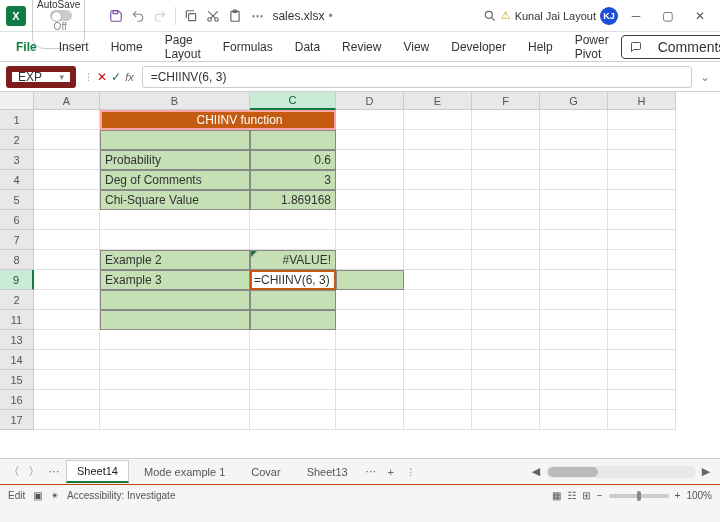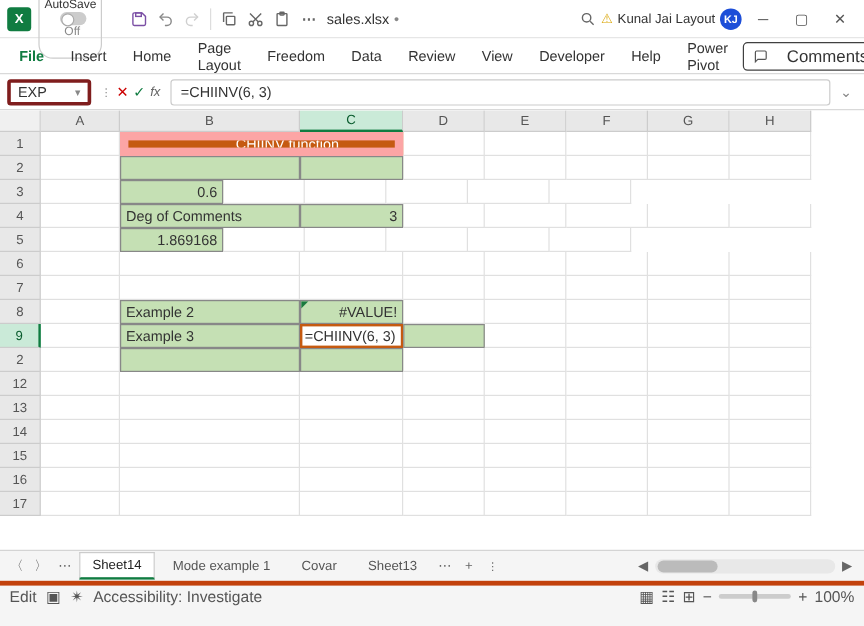--- a/index.html
+++ b/index.html
@@ -16,51 +16,51 @@
   .user { display:flex; align-items:center; gap:4px; font-size:11px;}
   .avatar { width:18px; height:18px; border-radius:50%; background:#1d4ed8; color:#fff; display:flex; align-items:center; justify-content:center; font-size:9px; font-weight:bold;}
   .winbtn { width:28px; height:20px; display:flex; align-items:center; justify-content:center; color:#555; margin-left:4px;}
   .ribbon { height:30px; background:#fff; display:flex; align-items:center; padding:0 6px; gap:2px; border-bottom:1px solid #d0d0d0;}
   .ribbon .tab { padding:5px 10px; font-size:12px; color:#333; cursor:pointer;}
   .ribbon .tab.file { color:#107c41; font-weight:700;}
   .ribbon .rside { margin-left:auto; display:flex; align-items:center; gap:6px;}
   .comments-btn { display:flex; align-items:center; gap:16px; border:1px solid #404040; border-radius:4px; padding:3px 8px; font-size:14px; background:#fff;}
   .share-btn { width:24px; height:22px; background:#107c41; border-radius:4px; display:flex; align-items:center; justify-content:center; color:#fff;}
   .fbar { height:30px; background:#fff; display:flex; align-items:center; padding:3px 6px; gap:4px; border-bottom:1px solid #d0d0d0;}
-  .namebox { width:70px; height:22px; border:3px solid #7f1d1d; background:#fff; display:flex; align-items:center; padding:0 6px; font-size:12px; border-radius:3px; justify-content:space-between;}
+  .namebox { width:70px; height:22px; border:6px solid #7f1d1d; background:#fff; display:flex; align-items:center; padding:0 6px; font-size:12px; border-radius:3px; justify-content:space-between;}
   .fx-ico { font-style:italic; font-size:11px; color:#666;}
   .fbar .ficons { display:flex; align-items:center; gap:4px; padding:0 4px;}
   .formula-input { flex:1; height:22px; border:1px solid #ccc; border-radius:3px; background:#fff; display:flex; align-items:center; padding:0 8px; font-size:12px;}
   .expand { width:18px; height:22px; display:flex; align-items:center; justify-content:center; color:#888;}
   .gridwrap { position:relative; height:366px; background:#fff; overflow:hidden;}
   .colheads { display:flex; position:absolute; top:0; left:0; height:18px; background:#f0f0f0;}
   .colheads .corner { width:34px; border-right:1px solid #ccc; border-bottom:1px solid #ccc; background:#f0f0f0;}
   .colheads .ch { border-right:1px solid #ccc; border-bottom:1px solid #ccc; display:flex; align-items:center; justify-content:center; font-size:11px; color:#555; background:#e8e8e8;}
   .colheads .ch.active { background:#caead8; color:#0a5c2e; border-bottom:2px solid #107c41;}
   .rows { position:absolute; top:18px; left:0;}
   .row { display:flex; height:20px;}
   .rh { width:34px; border-right:1px solid #ccc; border-bottom:1px solid #ccc; background:#e8e8e8; display:flex; align-items:center; justify-content:center; font-size:11px; color:#555;}
   .rh.active { background:#caead8; color:#0a5c2e; border-right:2px solid #107c41;}
   .cell { border-right:1px solid #e0e0e0; border-bottom:1px solid #e0e0e0; display:flex; align-items:center; padding:0 4px; font-size:12px; overflow:hidden; white-space:nowrap;}
   .wA{width:66px;} .wB{width:150px;} .wC{width:86px;} .wD{width:68px;} .wE{width:68px;} .wF{width:68px;} .wG{width:68px;} .wH{width:68px;}
-  .hdr-orange { background:#c55a11; color:#fff; justify-content:center; font-weight:400; border:7px solid #fca5a5;padding-left:47px;}
+  .hdr-orange { background:#c55a11; color:#fff; justify-content:center; font-weight:400; border:2px solid #fca5a5;padding-left:47px;}
   .green { background:#c5e0b4; border:1px solid #888;}
   .green.r { justify-content:flex-end;}
   .err-mark { position:relative;}
   .err-mark::before { content:""; position:absolute; top:0; left:0; border-top:6px solid #1a7a3e; border-right:6px solid transparent;}
   .editing { border:2px solid #c55a11 !important; background:#fff !important; justify-content:flex-start; padding:0 2px;}
   .spill { background:#c5e0b4; border:1px solid #888;}
   .sheet-tabs { height:26px; background:#f5f5f5; border-top:1px solid #ccc; display:flex; align-items:center; padding:0 6px; gap:4px; font-size:11px;}
   .navarrow { width:16px; height:16px; display:flex; align-items:center; justify-content:center; color:#666;}
   .stab { padding:4px 10px; background:#f5f5f5; border:1px solid transparent; color:#555; cursor:pointer;}
   .stab.active { background:#fff; border:1px solid #ccc; border-bottom:2px solid #107c41; font-weight:500; color:#222;}
   .hscroll { flex:1; display:flex; align-items:center; justify-content:flex-end; gap:2px;}
   .hscroll .track { width:150px; height:12px; background:#e8e8e8; border-radius:6px; position:relative;}
   .hscroll .thumb { position:absolute; left:2px; top:1px; width:50px; height:10px; background:#bbb; border-radius:5px;}
-  .statusbar { height:22px; background:#f5f5f5; border-top:4px solid #c2410c; display:flex; align-items:center; padding:0 8px; font-size:13px; color:#555; gap:8px;}
+  .statusbar { height:22px; background:#f5f5f5; border-top:1px solid #c2410c; display:flex; align-items:center; padding:0 8px; font-size:10px; color:#555; gap:8px;}
   .statusbar .srs { margin-left:auto; display:flex; align-items:center; gap:6px;}
   .zoom-slider { width:60px; height:4px; background:#ccc; position:relative; border-radius:2px;}
   .zoom-slider::after{content:"";position:absolute;left:28px;top:-3px;width:4px;height:10px;background:#888;border-radius:2px;}
   .warn-ico { color:#d9a400;}
   svg { display:block;}
 </style>
 </head>
 <body>
 
 <div class="titlebar">
@@ -126,21 +126,21 @@
   <div class="winbtn">─</div>
   <div class="winbtn">▢</div>
   <div class="winbtn">✕</div>
 </div>
 
 <div class="ribbon">
   <div class="tab file">File</div>
   <div class="tab">Insert</div>
   <div class="tab">Home</div>
   <div class="tab">Page Layout</div>
-  <div class="tab">Freedom</div>
+  <div class="tab">Formulas</div>
   <div class="tab">Data</div>
   <div class="tab">Review</div>
   <div class="tab">View</div>
   <div class="tab">Developer</div>
   <div class="tab">Help</div>
   <div class="tab">Power Pivot</div>
   <div class="rside">
     <div class="comments-btn">
       <svg width="12" height="12" viewBox="0 0 24 24" fill="none" stroke="#555" stroke-width="2">
           <path d="M21 15a2 2 0 0 1-2 2H7l-4 4V5a2 2 0 0 1 2-2h14a2 2 0 0 1 2 2z"></path>
@@ -208,20 +208,21 @@
       <div class="cell wD"></div>
         <div class="cell wE"></div>
         <div class="cell wF"></div>
         <div class="cell wG"></div>
         <div class="cell wH"></div>
     </div>
 
     <div class="row">
       <div class="rh">3</div>
       <div class="cell wA"></div>
+      <div class="cell wB green">Probability</div>
       <div class="cell wC green r">0.6</div>
       <div class="cell wD"></div>
         <div class="cell wE"></div>
         <div class="cell wF"></div>
         <div class="cell wG"></div>
         <div class="cell wH"></div>
     </div>
 
     <div class="row">
       <div class="rh">4</div>
@@ -231,20 +232,21 @@
       <div class="cell wD"></div>
         <div class="cell wE"></div>
         <div class="cell wF"></div>
         <div class="cell wG"></div>
         <div class="cell wH"></div>
     </div>
 
     <div class="row">
       <div class="rh">5</div>
       <div class="cell wA"></div>
+      <div class="cell wB green">Chi-Square Value</div>
       <div class="cell wC green r">1.869168</div>
       <div class="cell wD"></div>
         <div class="cell wE"></div>
         <div class="cell wF"></div>
         <div class="cell wG"></div>
         <div class="cell wH"></div>
     </div>
 
     <div class="row">
       <div class="rh">6</div>
@@ -299,32 +301,32 @@
       <div class="cell wA"></div>
       <div class="cell wB green"></div>
       <div class="cell wC green"></div>
       <div class="cell wD"></div>
         <div class="cell wE"></div>
         <div class="cell wF"></div>
         <div class="cell wG"></div>
         <div class="cell wH"></div>
     </div>
 
-
-    <div class="row">
-        <div class="rh">12</div>
-        <div class="cell wA"></div>
-        <div class="cell wB"></div>
-        <div class="cell wC"></div>
-        <div class="cell wD"></div>
-        <div class="cell wE"></div>
-        <div class="cell wF"></div>
-        <div class="cell wG"></div>
-        <div class="cell wH"></div>
-      </div>
+    <div class="row">
+      <div class="rh">11</div>
+      <div class="cell wA"></div>
+      <div class="cell wB green"></div>
+      <div class="cell wC green"></div>
+      <div class="cell wD"></div>
+        <div class="cell wE"></div>
+        <div class="cell wF"></div>
+        <div class="cell wG"></div>
+        <div class="cell wH"></div>
+    </div>
+
     <div class="row">
         <div class="rh">13</div>
         <div class="cell wA"></div>
         <div class="cell wB"></div>
         <div class="cell wC"></div>
         <div class="cell wD"></div>
         <div class="cell wE"></div>
         <div class="cell wF"></div>
         <div class="cell wG"></div>
         <div class="cell wH"></div>

